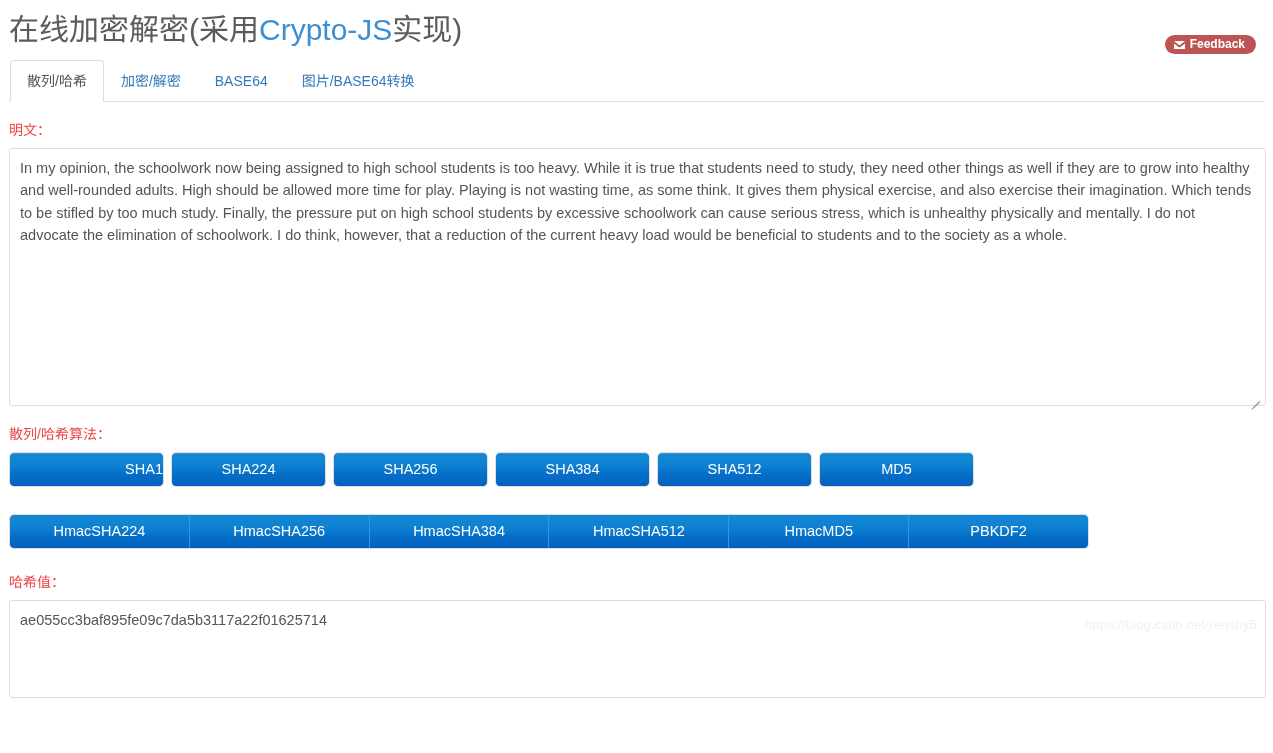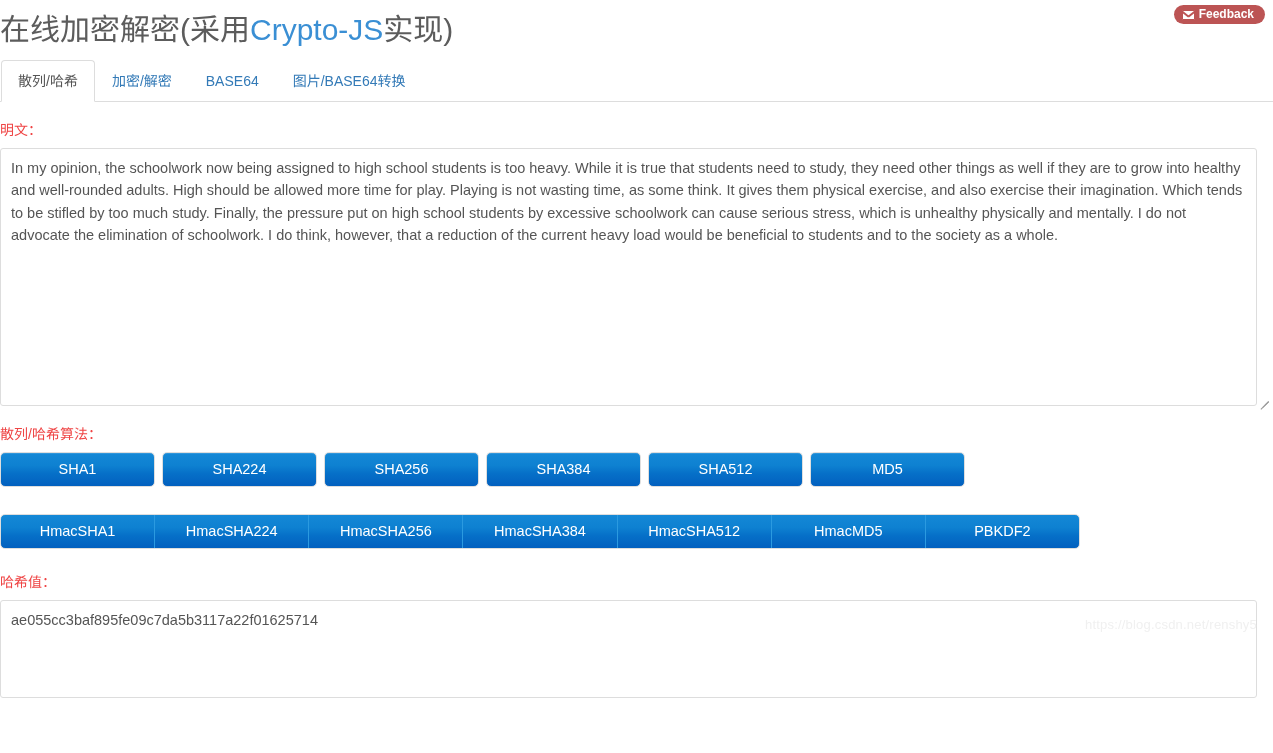--- a/index.html
+++ b/index.html
@@ -16,21 +16,21 @@
     overflow: hidden;
     font-family: "Liberation Sans", "DejaVu Sans", sans-serif;
     font-size: 14px;
     color: #333;
   }
 
   .page {
     position: relative;
     width: 1273px;
     height: 650px;
-    padding: 0 0;
+    padding: 0 9px;
   }
 
   
   .header {
     position: relative;
     height: 62px;
   }
   .page-title {
     margin: 0;
     padding-top: 8px;
@@ -41,21 +41,21 @@
     letter-spacing: 0px;
     white-space: nowrap;
   }
   .page-title .accent {
     color: #3a8fd4;
   }
 
   .feedback-btn {
     position: absolute;
     right: 8px;
-    top: 5px;
+    top: 35px;
     height: 19px;
     display: inline-flex;
     align-items: center;
     gap: 4px;
     padding: 0 11px 0 8px;
     border-radius: 10px;
     background: #bc5454;
     color: #ffffff;
     font-size: 12px;
     font-weight: bold;
@@ -263,31 +263,30 @@
     <span class="resize-grip">
         <i></i>
         <i></i>
         <i></i>
       </span>
   </div>
 
   <div class="field-label">散列/哈希算法：</div>
 
   <div class="btn-row spaced" id="algo-row-1">
-      <button class="hash-btn" style="width: 155px;">SHA1</button>
+      <button class="hash-btn" style="width: 155px; text-align: right;">SHA1</button>
       <button class="hash-btn" style="width: 155px;">SHA224</button>
       <button class="hash-btn" style="width: 155px;">SHA256</button>
       <button class="hash-btn" style="width: 155px;">SHA384</button>
       <button class="hash-btn" style="width: 155px;">SHA512</button>
       <button class="hash-btn" style="width: 155px; text-align: center;">MD5</button>
     </div>
 
   <div class="btn-row" style="margin-top:27px;">
     <div class="btn-group" id="algo-row-2">
-        <button class="hash-btn">HmacSHA1</button>
         <button class="hash-btn">HmacSHA224</button>
         <button class="hash-btn">HmacSHA256</button>
         <button class="hash-btn">HmacSHA384</button>
         <button class="hash-btn">HmacSHA512</button>
         <button class="hash-btn">HmacMD5</button>
         <button class="hash-btn">PBKDF2</button>
       </div>
   </div>
 
   <div class="field-label" style="margin-top:23px;">哈希值：</div>

